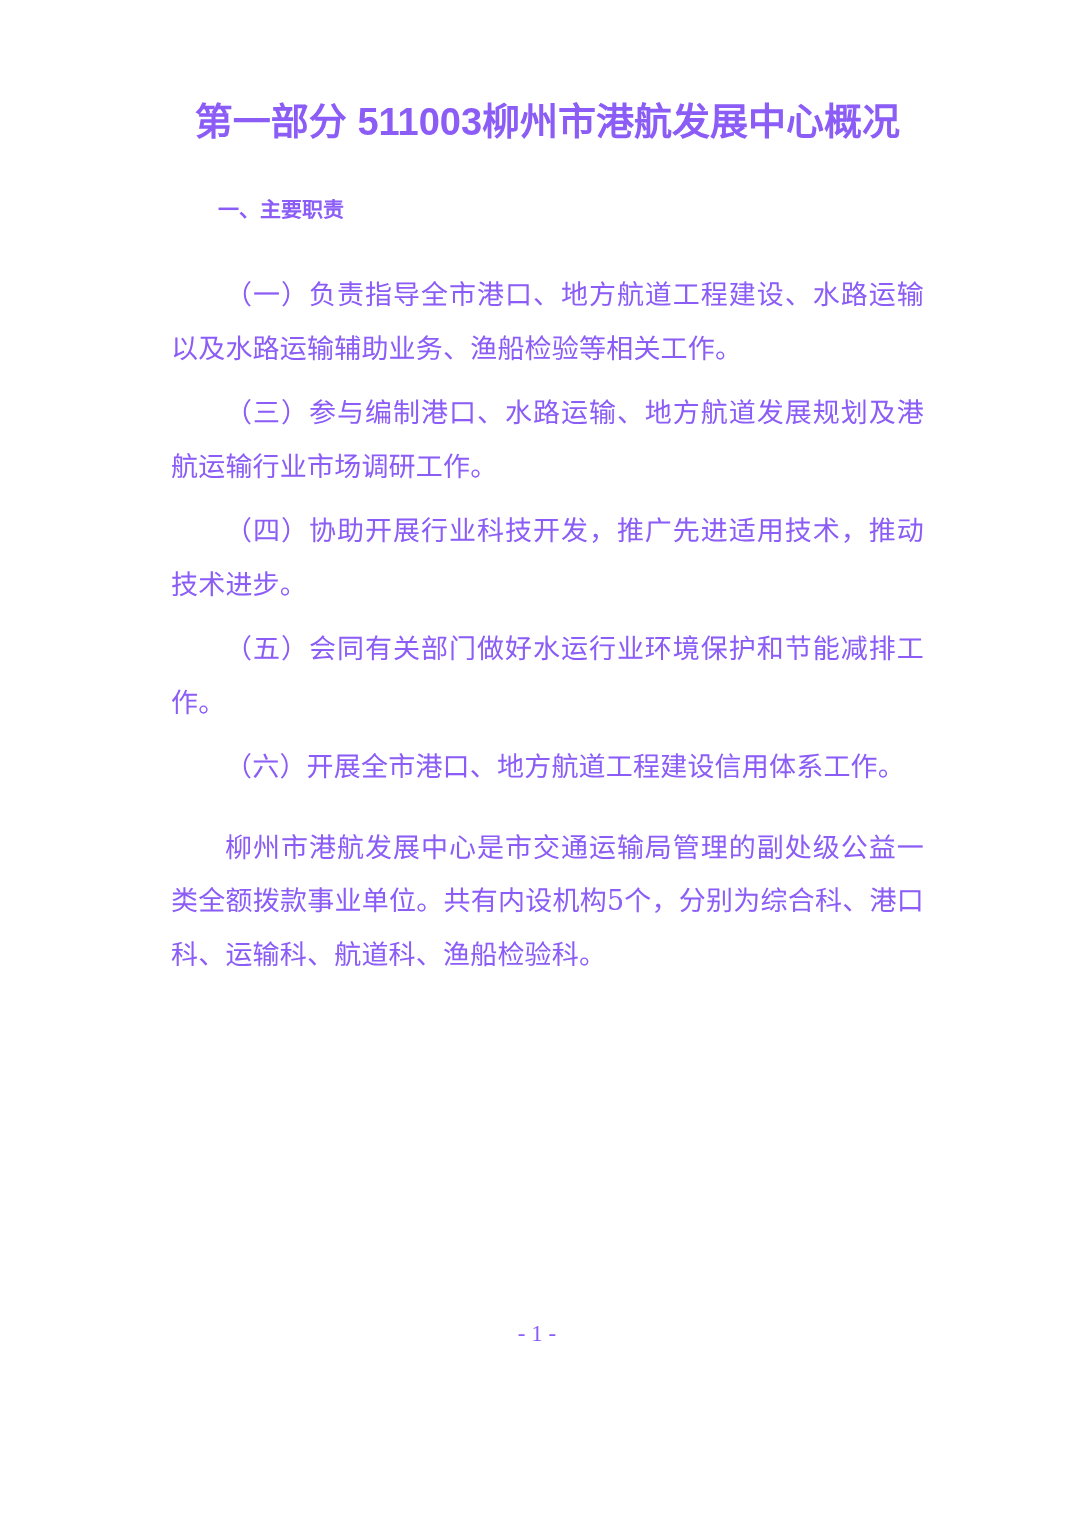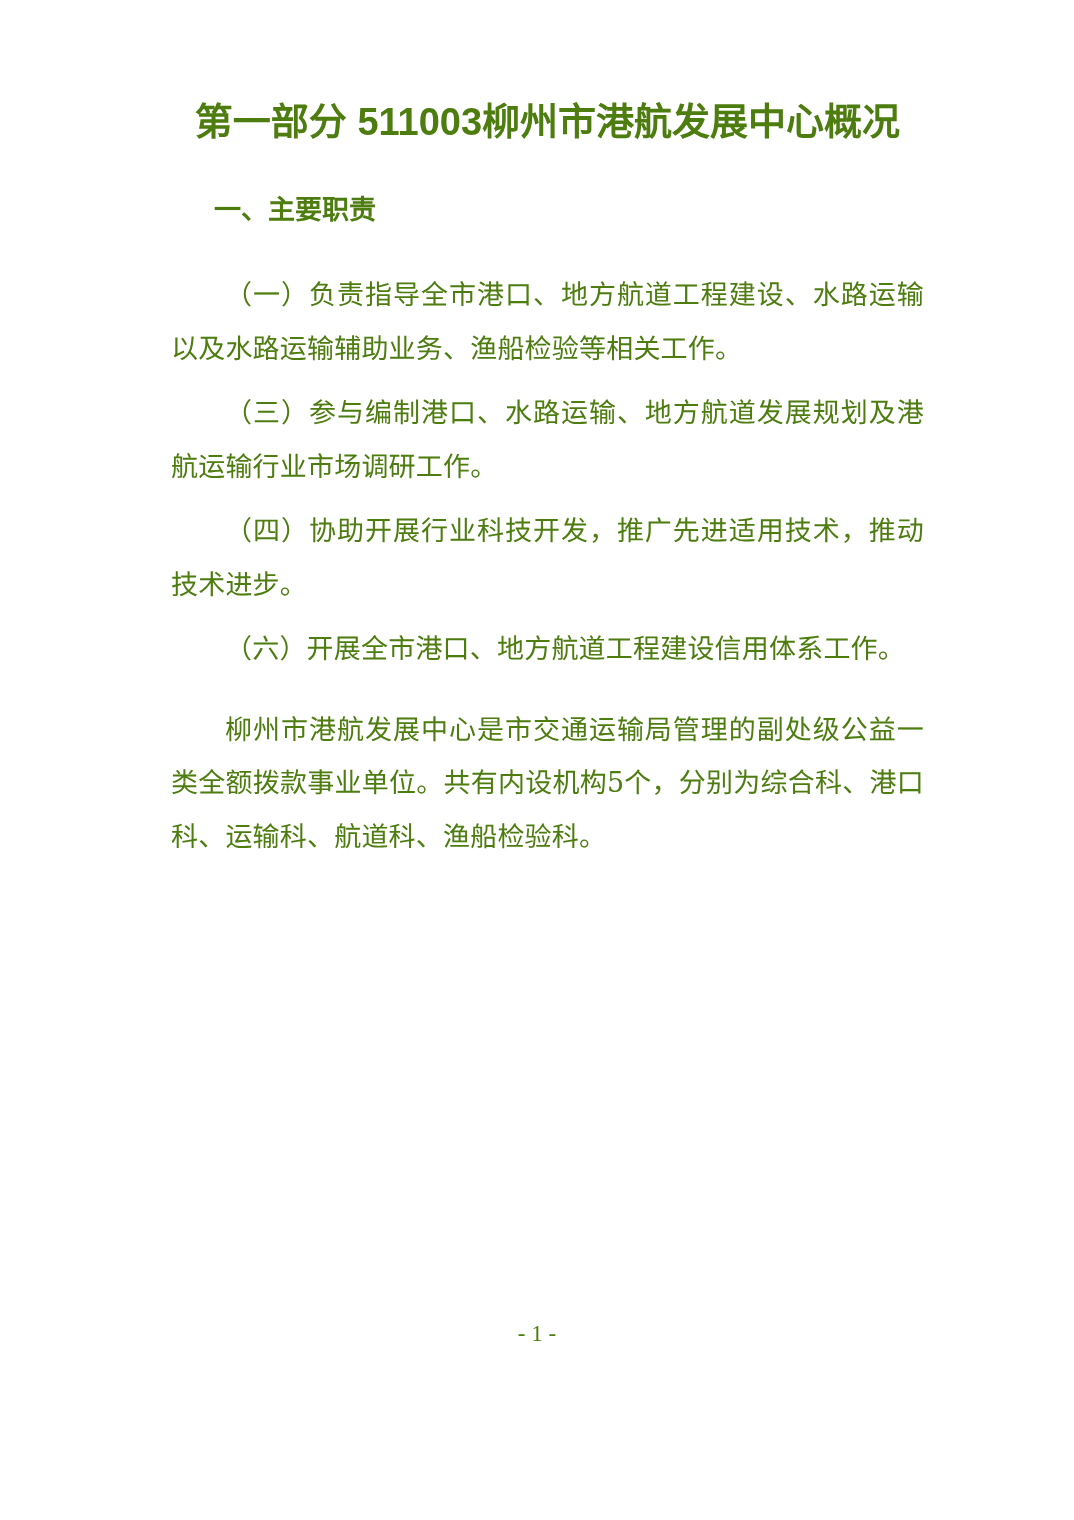--- a/index.html
+++ b/index.html
@@ -5,42 +5,42 @@
   html, body {
     margin: 0;
     padding: 0;
     background: #ffffff;
   }
   .page {
     position: relative;
     width: 1074px;
     height: 1368px;
     background: #ffffff;
-    color: #4d7c0f;
+    color: #8b5cf6;
     overflow: hidden;
     font-family: "DejaVu Serif", "Liberation Serif", serif;
   }
   .content {
     padding: 0 139px 0 160px;
   }
   .doc-title {
     font-family: "Liberation Sans", "DejaVu Sans", sans-serif;
     font-weight: 700;
     font-size: 38px;
     line-height: 52px;
     text-align: center;
     margin: 96px 0 0 0;
     white-space: nowrap;
   }
   .sec-heading {
     font-family: "Liberation Sans", "DejaVu Sans", sans-serif;
     font-weight: 700;
-    font-size: 27px;
+    font-size: 21px;
     line-height: 40px;
-    margin: 0;
+    margin: 16px;
     text-indent: 2em;
   }
   .sec-heading.first {
     margin-top: 42px;
   }
   .sec-heading.second {
     margin-top: 31px;
   }
   .sec-body {
     margin-top: 38px;
@@ -75,20 +75,21 @@
   <div class="content">
 
     <h1 class="doc-title">第一部分 511003柳州市港航发展中心概况</h1>
 
     <h2 class="sec-heading first">一、主要职责</h2>
 
     <div class="sec-body">
       <p class="body-para">（一）负责指导全市港口、地方航道工程建设、水路运输以及水路运输辅助业务、渔船检验等相关工作。</p>
       <p class="body-para">（三）参与编制港口、水路运输、地方航道发展规划及港航运输行业市场调研工作。</p>
       <p class="body-para">（四）协助开展行业科技开发，推广先进适用技术，推动技术进步。</p>
+      <p class="body-para">（五）会同有关部门做好水运行业环境保护和节能减排工作。</p>
       <p class="body-para">（六）开展全市港口、地方航道工程建设信用体系工作。</p>
     </div>
 
 
     <div class="sec-body second">
       <p class="body-para">柳州市港航发展中心是市交通运输局管理的副处级公益一类全额拨款事业单位。共有内设机构5个，分别为综合科、港口科、运输科、航道科、渔船检验科。</p>
     </div>
 
   </div>
 

